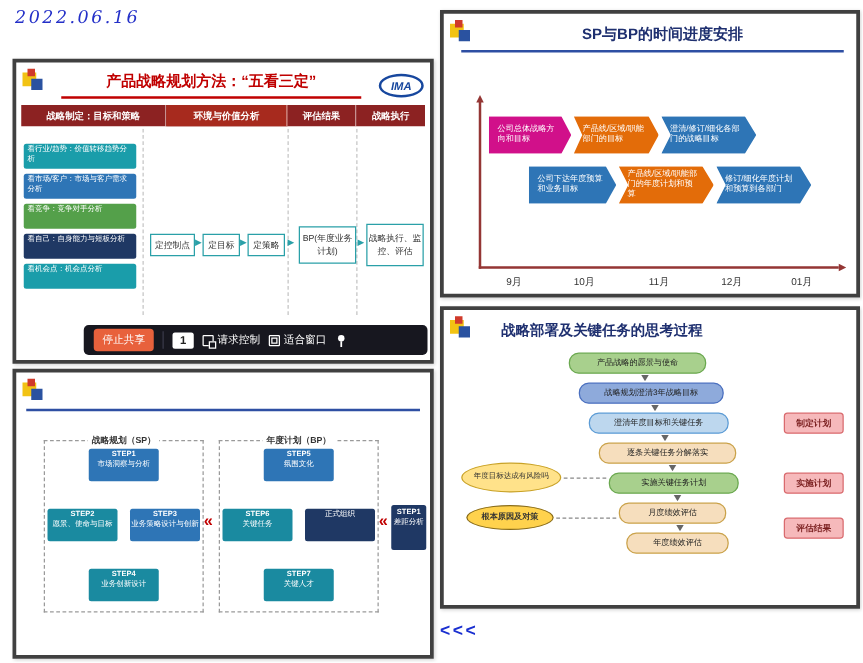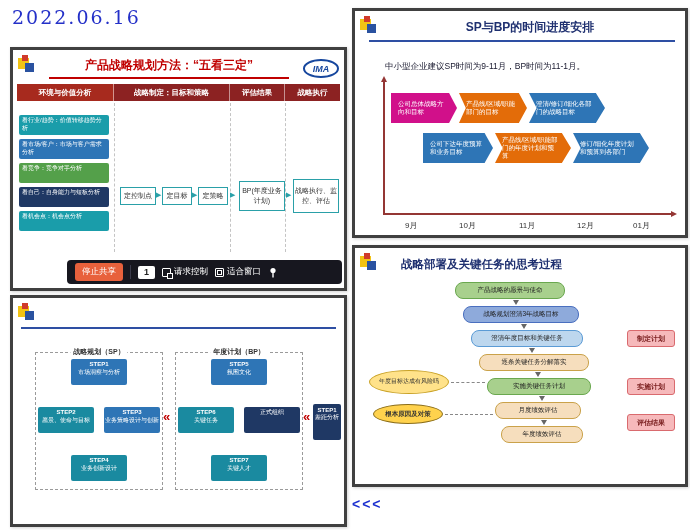--- a/index.html
+++ b/index.html
@@ -2,21 +2,21 @@
 <html><head>
 <meta charset="utf-8">
 <style>
   html,body{margin:0;padding:0;}
   body{width:690px;height:530px;position:relative;background:#ffffff;
        font-family:"Liberation Sans",sans-serif;overflow:hidden;}
   .slide{position:absolute;background:#fff;border:3px solid #404040;
          box-shadow:1px 1px 3px rgba(0,0,0,.18);overflow:hidden;}
   
   .date{position:absolute;left:12px;top:6px;font-family:"DejaVu Serif",serif;
-        font-size:19px;color:#2430c8;letter-spacing:2px;}
+        font-style:italic;font-size:14px;color:#2430c8;letter-spacing:2px;}
   
   .plogo{position:absolute;left:5px;top:5px;width:20px;height:18px;}
   .plogo .sq1{position:absolute;left:0;top:3px;width:11px;height:11px;background:#f2c314;}
   .plogo .sq2{position:absolute;left:7px;top:8px;width:9px;height:9px;background:#2a52a0;}
   .plogo .sq3{position:absolute;left:4px;top:0;width:6px;height:6px;background:#d03a2b;}
 
   
   #slide1{left:10px;top:47px;width:331px;height:238px;}
   .s1-title{position:absolute;top:7px;left:36px;width:240px;text-align:center;
             color:#c00000;font-size:12px;font-weight:bold;white-space:nowrap;overflow:hidden;}
@@ -168,22 +168,22 @@
 <div class="slide" id="slide1">
   <div class="plogo">
     <span class="sq1"></span>
       <span class="sq2"></span>
       <span class="sq3"></span>
   </div>
   <div class="s1-title">产品战略规划方法：“五看三定”</div>
   <div class="s1-underline"></div>
   <div class="ima">IMA</div>
   <div class="s1-band">
+    <div class="s1-col c2">战略制定：目标和策略</div>
     <div class="s1-col c1">环境与价值分析</div>
-    <div class="s1-col c2">战略制定：目标和策略</div>
     <div class="s1-col c3">评估结果</div>
     <div class="s1-col c4">战略执行</div>
   </div>
   <div class="s1-body">
     <div class="vline vl1"></div>
     <div class="vline vl2"></div>
     <div class="vline vl3"></div>
     <div class="look lk1">看行业/趋势：价值转移趋势分析</div>
     <div class="look lk2">看市场/客户：市场与客户需求分析</div>
     <div class="look lk3">看竞争：竞争对手分析</div>
@@ -221,21 +221,20 @@
 </div>
 
 <div class="slide" id="slide2">
   <div class="plogo">
     <span class="sq1"></span>
       <span class="sq2"></span>
       <span class="sq3"></span>
   </div>
   <div class="s2-title">SP与BP的时间进度安排</div>
   <div class="s2-underline"></div>
-  <div class="s2-p p2">中小型企业建议SP时间为9-11月，BP时间为11-1月。</div>
   <div class="s2-chart">
     <div class="axis-v"></div>
     <div class="axis-h"></div>
     <div class="chev flat cv1">公司总体战略方向和目标</div>
     <div class="chev notch cv2">产品线/区域/职能部门的目标</div>
     <div class="chev notch cv3">澄清/修订/细化各部门的战略目标</div>
     <div class="chev flat cv4">公司下达年度预算和业务目标</div>
     <div class="chev notch cv5">产品线/区域/职能部门的年度计划和预算</div>
     <div class="chev notch cv6">修订/细化年度计划和预算到各部门</div>
     <span class="mon m1">9月</span>

